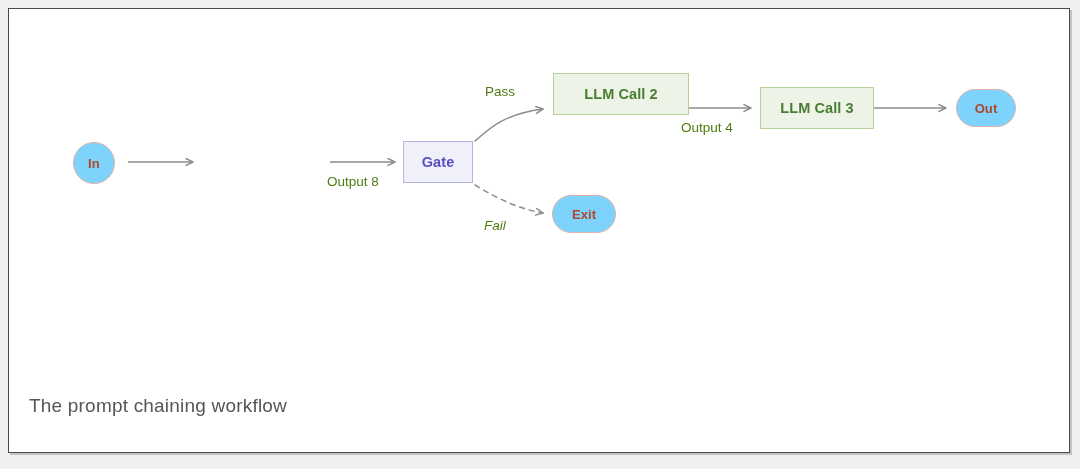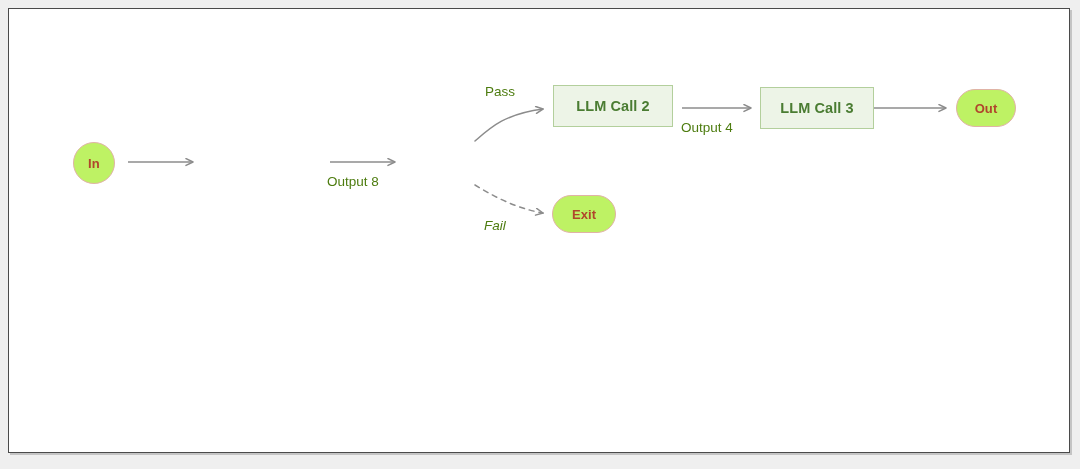--- a/index.html
+++ b/index.html
@@ -60,21 +60,21 @@
   }
 
   .node-gate {
     background: #f0f0fa;
     border: 1.2px solid #b5b5e0;
     color: #5b4ec0;
     font-size: 14.5px;
   }
 
   .node-term {
-    background: #bef264;
+    background: #7dd3fc;
     border: 1.2px solid #e0b3a6;
     color: #b0462c;
     font-size: 13px;
   }
 
   .node-circle { border-radius: 50%; }
   .node-pill   { border-radius: 999px; }
 
   .edge-label {
     position: absolute;
@@ -118,22 +118,25 @@
       <line x1="673" y1="99" x2="742" y2="99" stroke="#8c8c8c" stroke-width="1.5" marker-end="url(#arrowhead)"></line>
 
       <line x1="864" y1="99" x2="937" y2="99" stroke="#8c8c8c" stroke-width="1.5" marker-end="url(#arrowhead)"></line>
     </svg>
 
     <div class="node node-term node-circle" style="left:64px; top:133px; width:42px; height:42px;">
       <span>In</span>
     </div>
 
 
+    <div class="node node-gate" style="left:394px; top:132px; width:70px; height:42px;">
+      <span>Gate</span>
+    </div>
 
-    <div class="node node-proc" style="left:544px; top:76px; width:120px; height:42px;">
+    <div class="node node-proc" style="left:544px; top:64px; width:136px; height:42px;">
       <span>LLM Call 2</span>
     </div>
 
     <div class="node node-proc" style="left:751px; top:78px; width:114px; height:42px;text-align:right;">
       <span>LLM Call 3</span>
     </div>
 
     <div class="node node-term node-pill" style="left:947px; top:80px; width:60px; height:38px;">
       <span>Out</span>
     </div>
@@ -143,15 +146,16 @@
     </div>
 
     <div class="edge-label" style="left:318px; top:165px;">Output 8</div>
 
     <div class="edge-label" style="left:476px; top:75px;">Pass</div>
 
     <div class="edge-label" style="left:475px; top:209px;font-style:italic;">Fail</div>
 
     <div class="edge-label" style="left:672px; top:111px;">Output 4</div>
 
+    <div id="caption">The prompt chaining workflow</div>
 
   </div>
 </div>
 
 </body></html>

